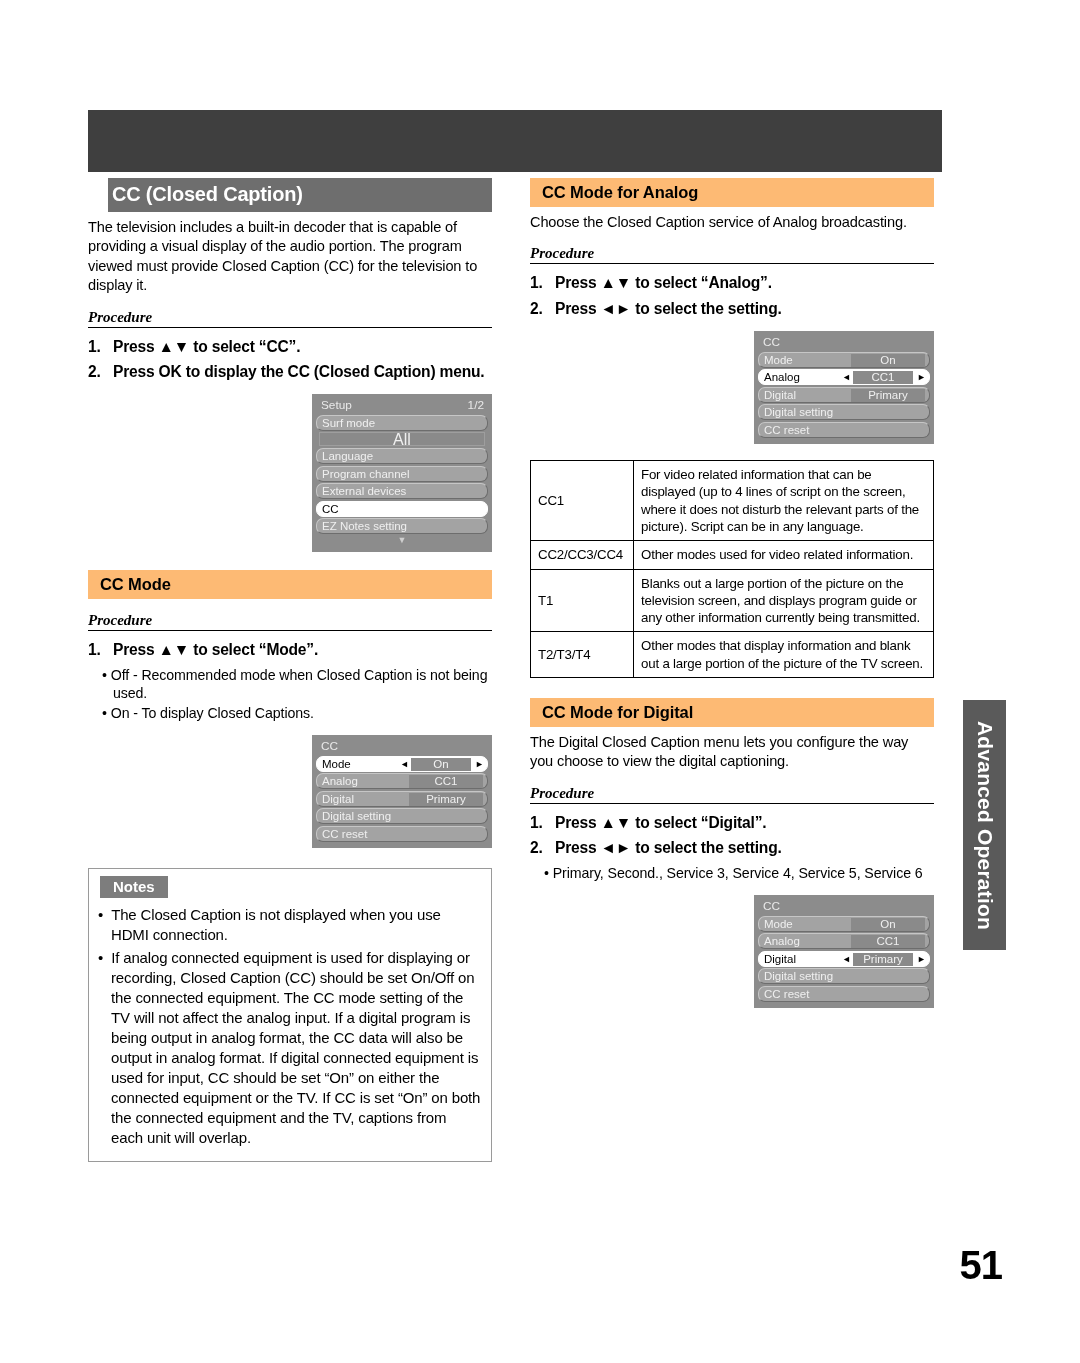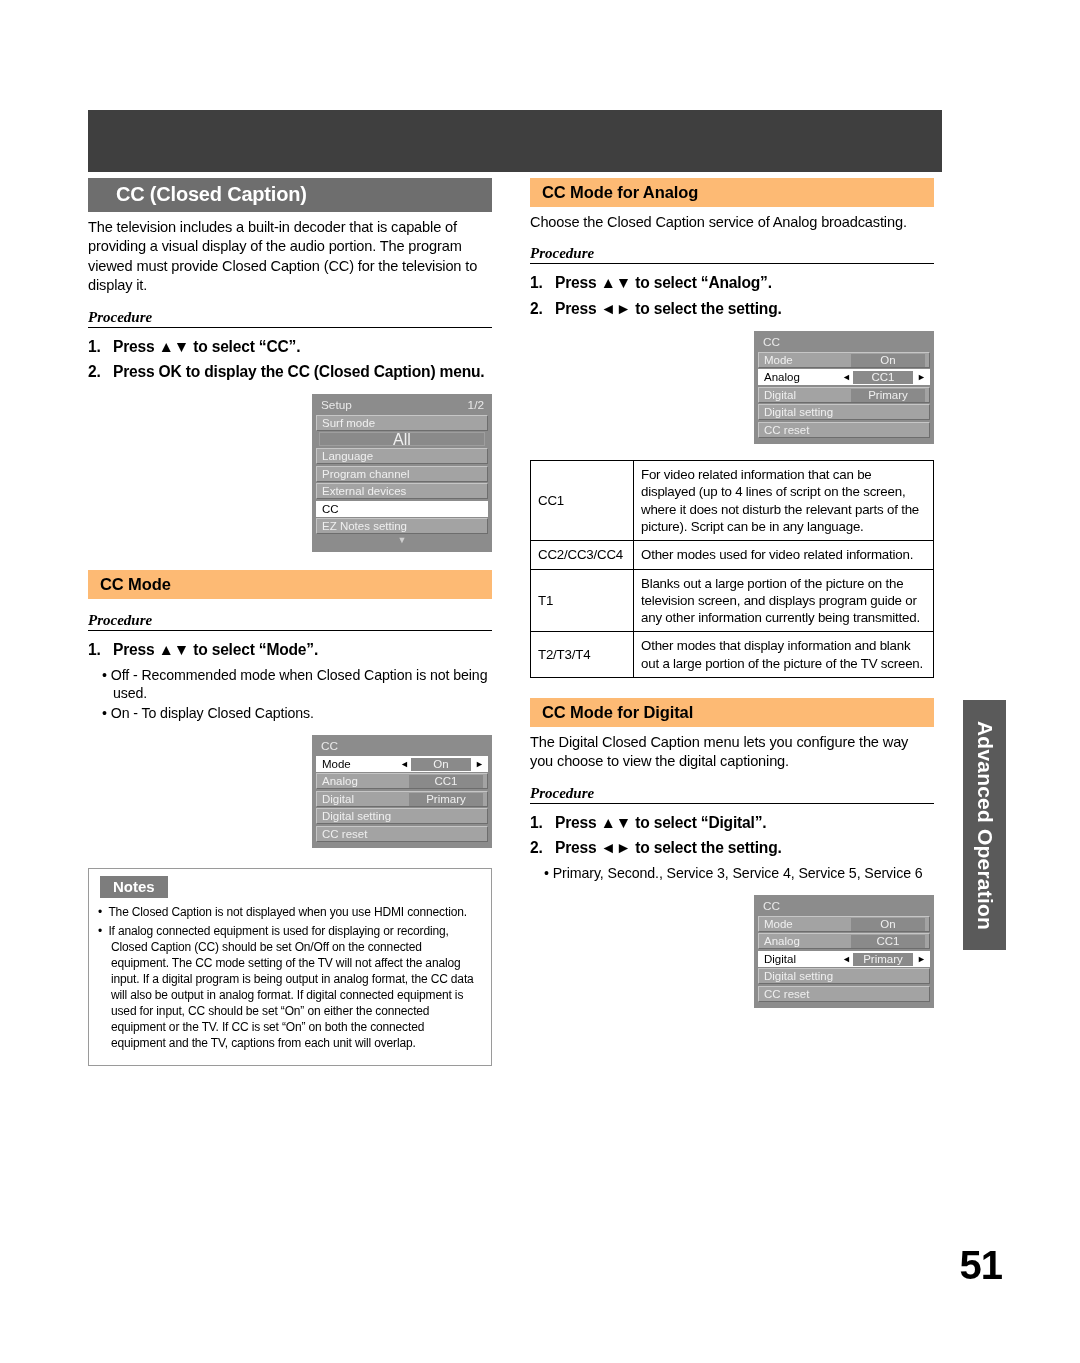--- a/index.html
+++ b/index.html
@@ -26,22 +26,23 @@
   
   #col-left  { position: absolute; left: 88px;  top: 178px; width: 404px; }
   #col-right { position: absolute; left: 530px; top: 178px; width: 404px; }
 
   
   .h-main {
     background: #6e6e6e;
     color: #ffffff;
     font-size: 20px;
     font-weight: bold;
-    padding: 5px 0 6px 28px;
+    padding: 5px 0 6px 4px;
     letter-spacing: -0.2px;
+    margin-left: 20px;
   }
   .h-sec {
     background: #fdba74;
     color: #000000;
     font-size: 16.5px;
     font-weight: bold;
     padding: 5px 0 5px 12px;
     letter-spacing: -0.1px;
   }
 
@@ -115,20 +116,21 @@
     border-right: 1px solid #6d6d6d;
     border-bottom: 1px solid #6d6d6d;
     color: #efefef;
     height: 16px;
     line-height: 14px;
     padding: 0 4px 0 5px;
     margin-bottom: 1.5px;
     display: flex;
     align-items: center;
     position: relative;
+    border-radius: 7px;
   }
   .osd-row.sel {
     background: #ffffff;
     color: #000000;
     border-color: #ffffff;
   }
   .osd-row.white-plain {
     background: #ffffff;
     color: #000000;
     border: 1px solid #ffffff;
@@ -193,21 +195,21 @@
     font-size: 15px;
     padding: 2px 13px 3px 13px;
     margin-left: 2px;
   }
   ul.notes-list {
     list-style: none;
     margin: 7px 0 0 0;
     padding: 0;
   }
   ul.notes-list > li {
-    font-size: 12px;
+    font-size: 15px;
     line-height: 1.33;
     margin-bottom: 3px;
     padding-left: 13px;
     text-indent: -13px;
     letter-spacing: -0.15px;
   }
   ul.notes-list > li:before { content: "\2022\00a0\00a0"; }
 
   
   table.cc-table {

